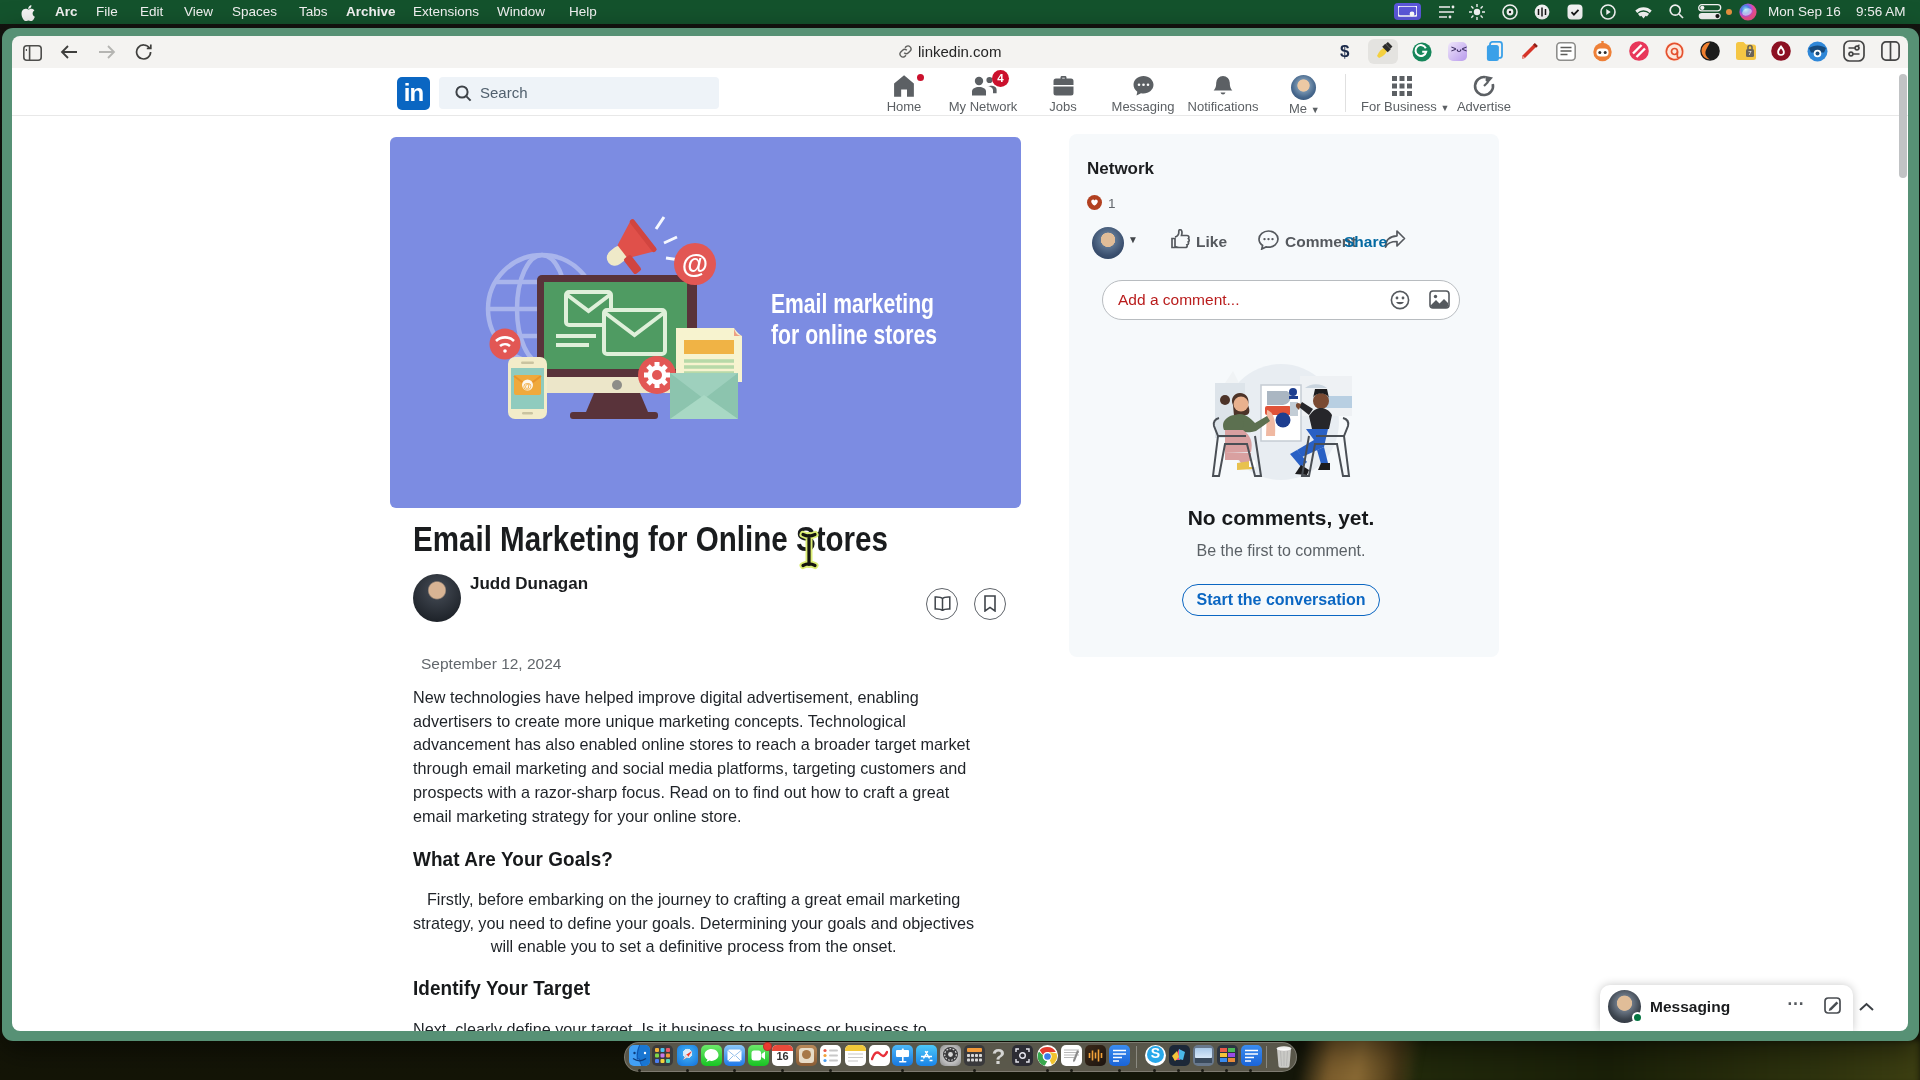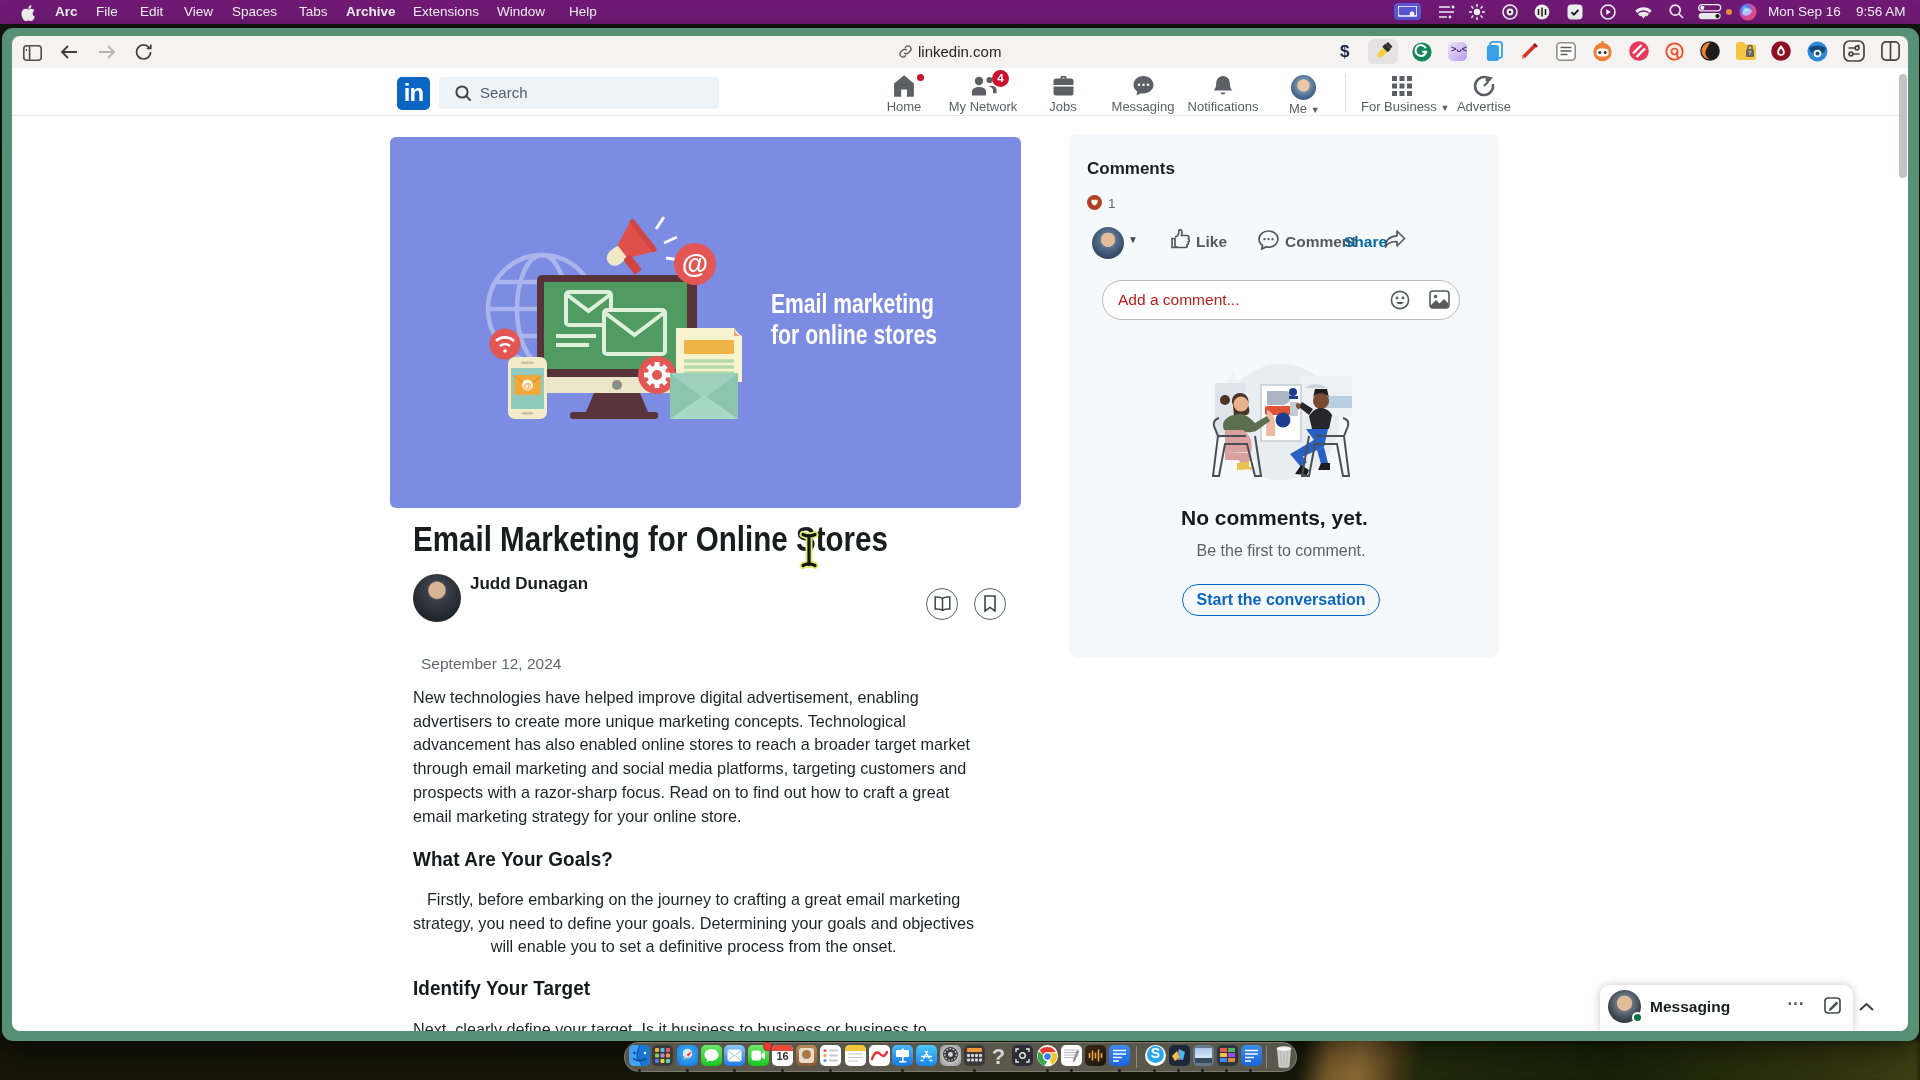--- a/index.html
+++ b/index.html
@@ -8,21 +8,21 @@
 .abs { position:absolute; }
 
 
 #wall { position:absolute; inset:0; background:linear-gradient(180deg,#141410 0%,#121209 60%,#141507 100%); }
 #wall .blob1 { position:absolute; left:1290px; top:1036px; width:140px; height:50px; background:linear-gradient(100deg, transparent 10%, #7a5c2c 30%, #8a6a34 50%, #5a451e 70%, transparent 90%); filter:blur(3px); }
 #wall .blob2 { position:absolute; left:1400px; top:1040px; width:520px; height:45px; background:linear-gradient(90deg, #222a0c 0%, #1a2008 40%, #2e330e 80%, #3d3f12 100%); filter:blur(3px); }
 #wall .blob3 { position:absolute; left:0px; top:1040px; width:700px; height:45px; background:linear-gradient(90deg, #0e0e08 0%, #181a0a 60%, #1e220a0 100%); filter:blur(2px); }
 #wall .blob4 { position:absolute; left:640px; top:1042px; width:700px; height:40px; background:#15170a; }
 
 
-#menubar { position:absolute; left:0; top:0; width:1920px; height:24px; background:#701a75; color:#f3f3f3; font-size:13.5px; }
+#menubar { position:absolute; left:0; top:0; width:1920px; height:24px; background:#14532d; color:#f3f3f3; font-size:13.5px; }
 #menubar .mi { position:absolute; top:4px; white-space:nowrap; }
 #menubar svg { display:block; }
 
 
 #win { position:absolute; left:2px; top:28px; width:1917px; height:1013px; background:#579175; border-radius:11px; box-shadow:0 8px 30px rgba(0,0,0,0.5); }
 #toolbar { position:absolute; left:10px; top:8px; width:1896px; height:32px; background:#f4f3f1; border-radius:8px 8px 0 0; }
 #page { position:absolute; left:10px; top:40px; width:1896px; height:963px; background:#ffffff; border-radius:0 0 8px 8px; overflow:hidden; }
 
 
 
@@ -318,21 +318,21 @@
       </svg>
     <div class="abs" style="left:409px; top:587px; font-size:15.5px; color:#62676c;">September 12, 2024</div>
 
     <div class="abs body-text" style="left:401px; top:618px;">New technologies have helped improve digital advertisement, enabling<br>advertisers to create more unique marketing concepts. Technological<br>advancement has also enabled online stores to reach a broader target market<br>through email marketing and social media platforms, targeting customers and<br>prospects with a razor-sharp focus. Read on to find out how to craft a great<br>email marketing strategy for your online store.</div>
     <h2 class="abs sec" style="left:401px; top:779px;">What Are Your Goals?</h2>
     <div class="abs body-text" style="left:401px; top:820px;text-align:center;">Firstly, before embarking on the journey to crafting a great email marketing<br>strategy, you need to define your goals. Determining your goals and objectives<br>will enable you to set a definitive process from the onset.</div>
     <h2 class="abs sec" style="left:401px; top:908px;">Identify Your Target</h2>
     <div class="abs body-text" style="left:401px; top:950px;">Next, clearly define your target. Is it business to business or business to</div>
 
     <div id="comments"></div>
-    <div class="abs" style="left:1075px; top:91px; font-size:17px; font-weight:bold; color:#1c1e20;">Comments</div>
+    <div class="abs" style="left:1075px; top:91px; font-size:17px; font-weight:bold; color:#1c1e20;">Network</div>
     <svg class="abs" style="left:1075px; top:127px;" width="15" height="15" viewBox="0 0 15 15">
         <circle cx="7.5" cy="7.5" r="7.5" fill="#b24020"></circle>
         <path d="M7.5 10.8S4.2 8.7 4.2 6.6c0-1.2.9-2 1.9-2 .6 0 1.1.3 1.4.8.3-.5.8-.8 1.4-.8 1 0 1.9.8 1.9 2 0 2.1-3.3 4.2-3.3 4.2z" fill="#fff"></path>
       </svg>
     <div class="abs" style="left:1096px; top:128px; font-size:13.5px; color:#62676c;">1</div>
     <div class="abs" style="left:1080px; top:159px; width:32px; height:32px; border-radius:50%; background:radial-gradient(circle at 50% 40%, #e0bd98 28%, #5c7490 30%, #3c5170 62%, #263b58 100%);"></div>
     <div class="abs" style="left:1116px; top:166px; font-size:10px; color:#42464a;">▼</div>
     <svg class="abs" style="left:1158px; top:161px;" width="21" height="21" viewBox="0 0 21 21" fill="none" stroke="#55595e" stroke-width="1.7">
         <path d="M2 9.5h3v9H2zM5 17.5c1 .8 2.2 1 4 1h6.2c1.2 0 2-.8 2-1.8 0-.3-.1-.6-.2-.8 1-.2 1.6-.9 1.6-1.8 0-.4-.1-.8-.4-1.1.6-.3 1-1 1-1.7 0-.6-.3-1.2-.8-1.6.3-.3.5-.8.5-1.3 0-1.1-.9-1.9-2-1.9h-5.4c.3-1 .5-2 .5-3 0-1.7-.8-2.8-1.9-2.8-.9 0-1.3.5-1.3 1.5v1.2c0 1.9-1.5 3.8-3.8 4.6"></path>
       </svg>
@@ -409,21 +409,21 @@
       <g fill="none" stroke="#4a4f55" stroke-width="2">
         <path d="M14 60c-4 1-6 4-5 8l4 10 28 0"></path>
         <path d="M13 78l-5 40 6 0 6-32 22 0 8 32 6 0-6-40"></path>
         <path d="M138 60c4 1 6 4 5 8l-4 10-28 0"></path>
         <path d="M139 78l5 40-6 0-6-32-22 0-6 32-7 0 7-40"></path>
       </g>
       <path d="M10 58c-2-8 2-14 8-16l20 2 4 14c-6 4-26 4-32 0z" fill="#9a5c3c" opacity="0"></path>
       <path d="M8 56l30 0 2 12-34 0z" fill="#a05f3e" opacity="0"></path>
     </svg>
 
-    <div class="abs" style="left:1169px; top:438px; width:200px; font-size:21px; font-weight:bold; color:#17191b; white-space:nowrap;">No comments, yet.</div>
+    <div class="abs" style="left:1169px; top:438px; width:200px; text-align:center; font-size:21px; font-weight:bold; color:#17191b; white-space:nowrap;">No comments, yet.</div>
     <div class="abs" style="left:1169px; top:474px; width:200px; text-align:center; font-size:16px; color:#5b6166; white-space:nowrap;">Be the first to comment.</div>
     <div class="abs" style="left:1170px; top:516px; width:198px; height:32px; border:1.5px solid #0a66c2; border-radius:17px; color:#0a66c2; font-size:16px; font-weight:bold; text-align:center; line-height:30px;">Start the conversation</div>
 
     <div class="abs" style="left:1588px; top:917px; width:253px; height:46px; background:#fff; border-radius:10px 10px 0 0; box-shadow:0 0 10px rgba(0,0,0,0.22);"></div>
     <div class="abs" style="left:1596px; top:922px; width:33px; height:33px; border-radius:50%; background:radial-gradient(circle at 50% 40%, #e0bd98 28%, #6b7684 31%, #3d454f 62%, #262c34 100%);"></div>
     <div class="abs" style="left:1620px; top:944px; width:11px; height:11px; border-radius:50%; background:#057642; border:2px solid #fff;"></div>
     <div class="abs" style="left:1638px; top:930px; font-size:15.5px; font-weight:bold; color:#1a1c1e;">Messaging</div>
     <div class="abs" style="left:1775px; top:925px; font-size:17px; font-weight:bold; color:#55595e; letter-spacing:1px;">⋯</div>
     <svg class="abs" style="left:1812px; top:929px;" width="17" height="17" viewBox="0 0 17 17" fill="none" stroke="#494d52" stroke-width="1.7">
         <rect x="1" y="1" width="15" height="15" rx="3.2"></rect>

